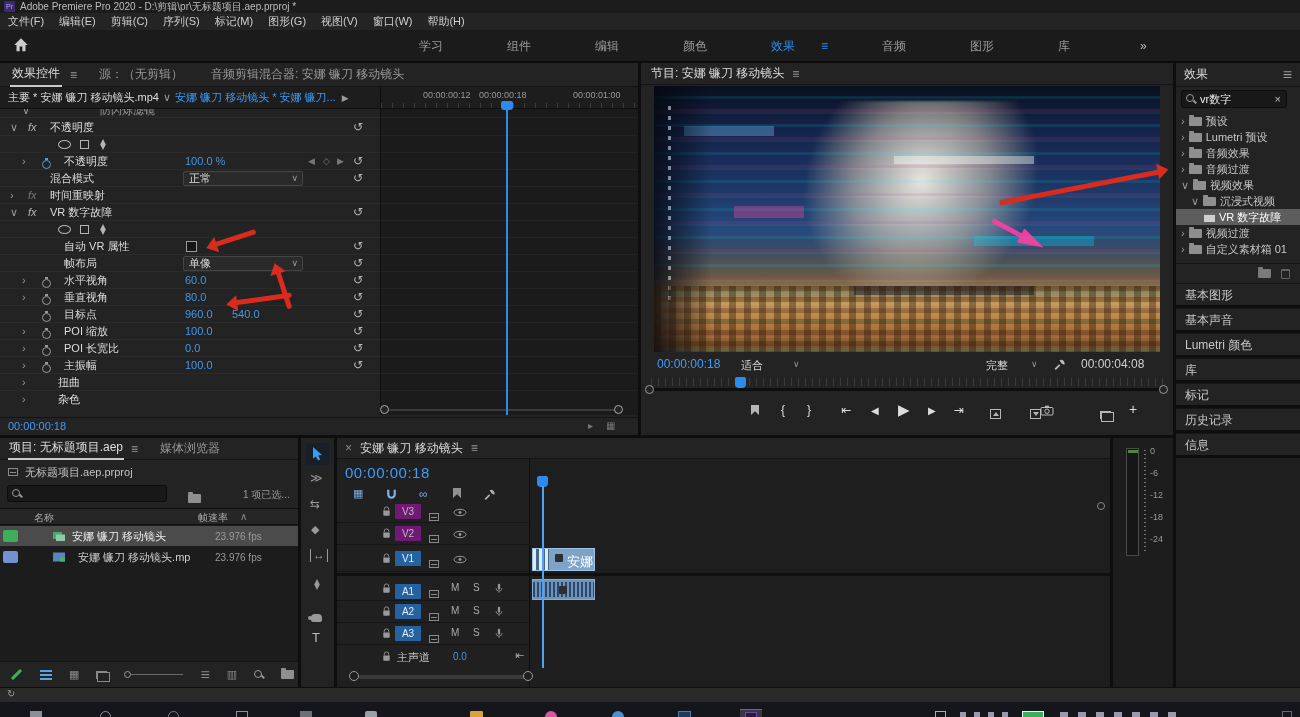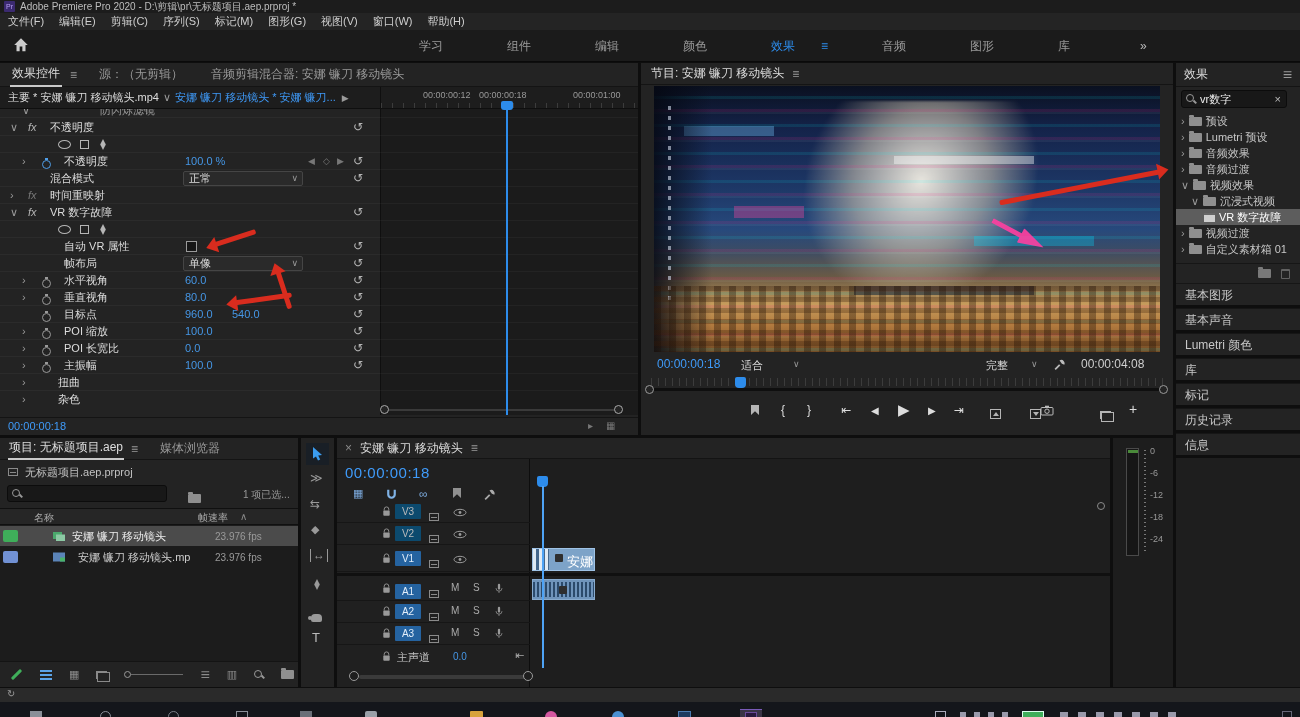--- a/index.html
+++ b/index.html
@@ -46,21 +46,21 @@
   .rarrow .head{position:absolute;right:0;top:0;width:0;height:0;border-left:11px solid #d92c1e;border-top:8px solid transparent;border-bottom:8px solid transparent;}
   
   .fxrow{position:absolute;left:0;width:638px;height:17px;font-size:11px;line-height:17px;}
   .fxrow .reset{position:absolute;left:353px;top:0;color:#b5b5b5;font-size:12px;line-height:16px;}
   .fxrow .chev{position:absolute;color:#9a9a9a;font-size:11px;}
   
   .treerow{position:absolute;left:0;width:124px;height:16px;font-size:11px;line-height:16px;display:flex;align-items:center;gap:4px;color:#c8c8c8;}
   .sidetab{position:absolute;left:0;width:124px;height:22px;background:#232323;font-size:12px;line-height:22px;padding-left:9px;color:#c8c8c8;border-top:1px solid #161616;}
   
   .trackrow{position:absolute;left:0;width:193px;}
-  .tlabel{position:absolute;left:58px;top:2px;width:26px;height:15px;font-size:10px;line-height:15px;text-align:center;color:#bbb;background:#0c4a6e;border-radius:1px;}
+  .tlabel{position:absolute;left:58px;top:2px;width:26px;height:15px;font-size:10px;line-height:15px;text-align:center;color:#bbb;background:#701a75;border-radius:1px;}
   .tlabel.tgt{background:#2563a0;color:#e2eefa;}
   .tbtn{position:absolute;top:3px;font-size:10px;color:#aaa;}
 </style>
 </head>
 <body>
 
 <div class="abs" style="left:0;top:0;width:1300px;height:13px;background:#1c1c1c;display:flex;align-items:center;gap:5px;padding-left:4px;">
   <span style="width:11px;height:11px;background:#3b2a70;color:#b9a0f5;font-size:7px;line-height:11px;text-align:center;border-radius:1px;">Pr</span>
   <span class="fs10" style="color:#bdbdbd;">Adobe Premiere Pro 2020 - D:\剪辑\pr\无标题项目.aep.prproj *</span>
 </div>

